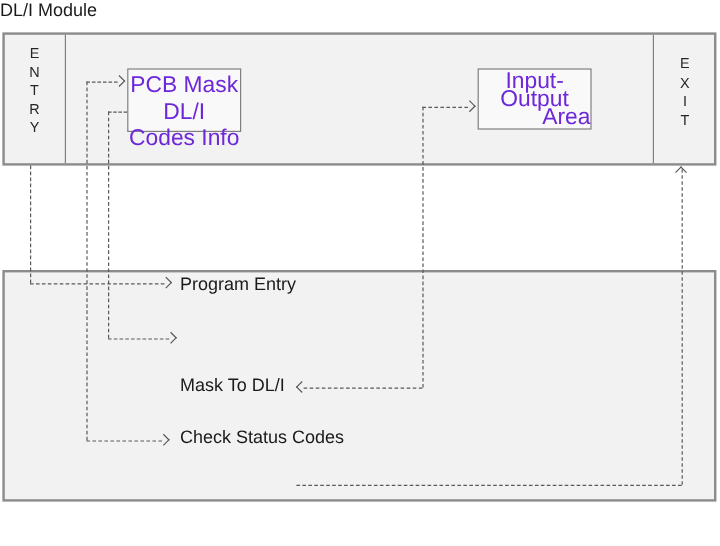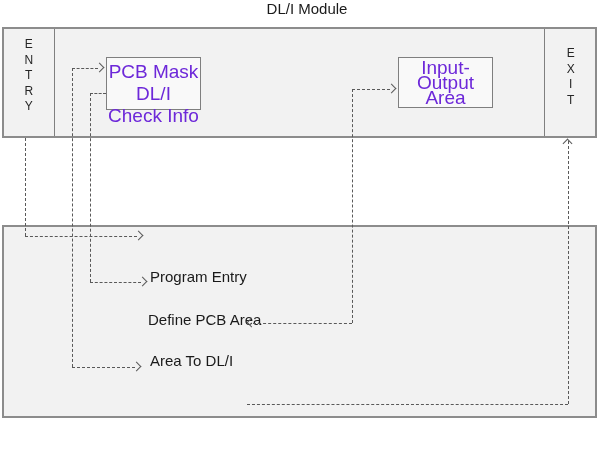--- a/index.html
+++ b/index.html
@@ -9,21 +9,21 @@
     background:#ffffff;
     font-family:"Liberation Sans","DejaVu Sans",sans-serif;
     color:#1a1a1a;
     overflow:hidden;
   }
   .abs{position:absolute;}
 
   
   .diagram-title{
     left:0;top:4;width:582px;
-    text-align:center;font-size:15px;font-weight:400;padding-left:16px;
+    text-align:left;font-size:15px;font-weight:400;
   }
   .diagram-footer{
     left:0;top:430;width:576px;
     text-align:center;font-size:15px;font-weight:400;
   }
 
   
   .bigbox{
     background:#f2f2f2;
     border:2px solid #8c8c8c;
@@ -51,24 +51,24 @@
     background:#f9f9f9;
     border:1px solid #7f7f7f;
     box-sizing:border-box;
     font-size:19px;text-align:center;color:#6d28d9;
   }
   #pcb-box{left:106px;top:57px;width:95px;height:53px;
     display:flex;flex-direction:column;justify-content:space-between;
     padding:3px 0 5px 0;}
   #io-box{left:398px;top:57px;width:95px;height:51px;
     display:flex;flex-direction:column;justify-content:center;
-    line-height:15px;}
+    line-height:15px;align-items:flex-end;}
 
   
-  .step{font-size:15px;white-space:nowrap;margin-top:39px;}
+  .step{font-size:15px;white-space:nowrap;}
   #step-0{left:150px;top:229px;}
   #step-1{left:148px;top:272px;}
   #step-2{left:150px;top:313px;}
   #step-3{left:150px;top:356px;}
   #step-4{left:150px;top:395px;}
 
   
   .hline{height:0;border-top:1px dashed #595959;}
   .vline{width:0;border-left:1px dashed #595959;}
 
@@ -120,33 +120,33 @@
 T
 R
 Y</div>
   <div class="abs gate-label" id="exit-label">E
 X
 I
 T</div>
 
   <div class="abs innerbox" id="pcb-box">
     <div>PCB Mask</div>
-    <div>DL/I Check Info</div>
+    <div>DL/I Codes Info</div>
   </div>
 
   <div class="abs innerbox" id="io-box">
     <div>Input-Output</div>
     <div>Area</div>
   </div>
 
   <div class="abs bigbox" id="app-box"></div>
 
   <div class="abs step" id="step-0">Program Entry</div>
-  <div class="abs step" id="step-1">Define PCB Area</div>
-  <div class="abs step" id="step-2">Area To DL/I</div>
+  <div class="abs step" id="step-2">Mask To DL/I</div>
+  <div class="abs step" id="step-3">Check Status Codes</div>
 
   <div class="abs vline" id="v-entry"></div>
   <div class="abs vline" id="v-pcbmask"></div>
   <div class="abs vline" id="v-callinfo"></div>
   <div class="abs vline" id="v-io"></div>
   <div class="abs vline" id="v-exit"></div>
 
   <div class="abs hline" id="h-pcbmask"></div>
   <div class="abs hline" id="h-callinfo"></div>
   <div class="abs hline" id="h-io"></div>

